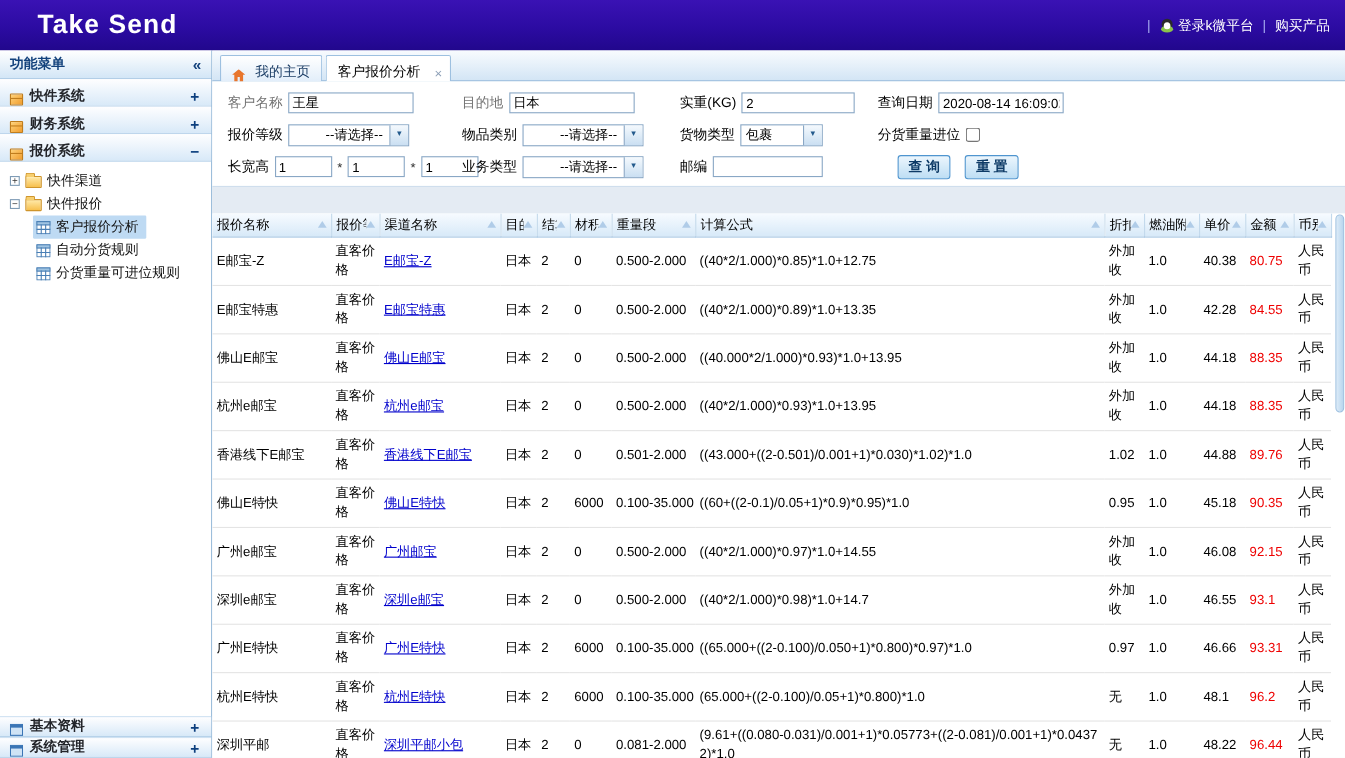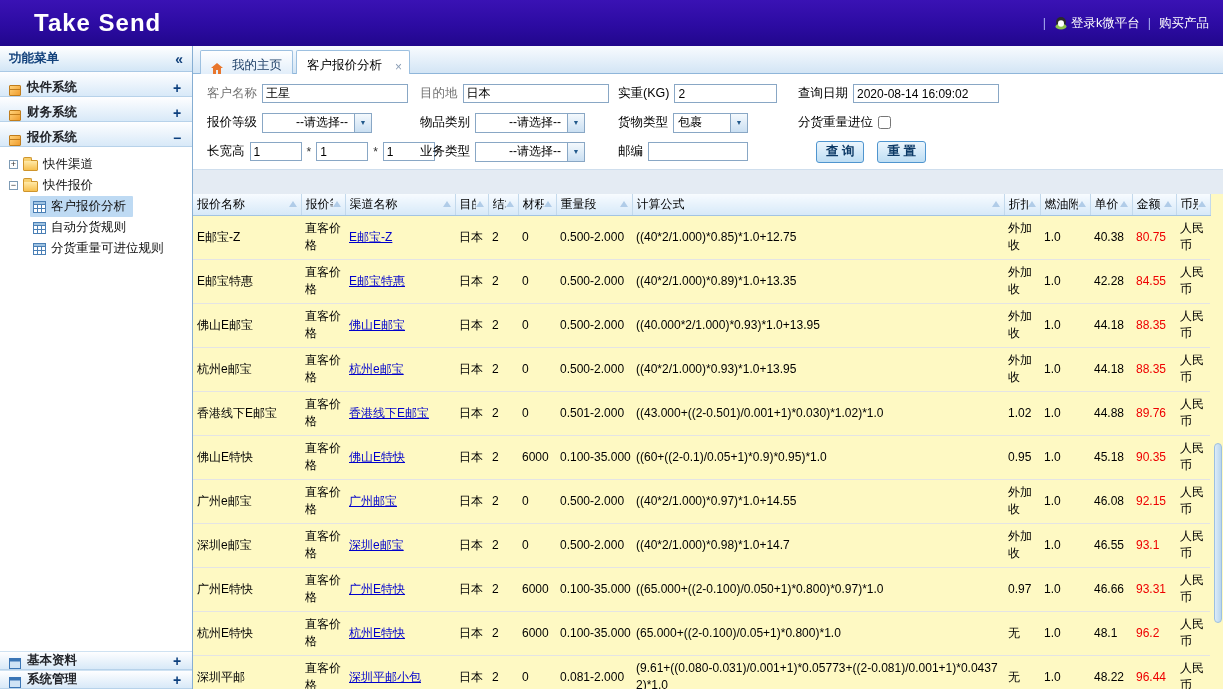--- a/index.html
+++ b/index.html
@@ -45,35 +45,35 @@
   .tab.active { background:#fff; color:#000; }
   .tab-close { color:#8a9db5; font-size:12px; margin:-8px -3px 0 4px; cursor:pointer; }
 
   
   .form-panel { background:#fff; padding:9px 0 7px 14px; border-bottom:1px solid #cfdeed; }
   .form-grid { display:grid; grid-template-columns:213px 198px 180px auto; row-gap:8px; align-items:center; }
   .fg { display:flex; align-items:center; gap:5px; height:21px; }
   .f-label { font-size:12.5px; white-space:nowrap; color:#000; }
   .f-label.blue { color:#737373; }
   input.f-input { height:19px; border:1px solid #89a7c5; font-size:12px; padding:0 3px; font-family:inherit; background:#fff; }
-  .w130 { width:146px; } .w103 { width:103px; } .w52 { width:52px; } .w100 { width:100px; }
+  .w130 { width:114px; } .w103 { width:103px; } .w52 { width:52px; } .w100 { width:100px; }
   .f-select { height:20px; border:1px solid #89a7c5; background:#fff; display:flex; align-items:stretch; font-size:12px; cursor:pointer; }
   .f-select .txt { flex:1; display:flex; align-items:center; padding-left:4px; overflow:hidden; white-space:nowrap; }
   .f-select .dd { width:17px; border-left:1px solid #89a7c5; background:linear-gradient(#f4f9fd,#cadff2); display:flex; align-items:center; justify-content:center; }
   .f-select .dd::after { content:"▼"; font-size:7px; color:#235a8c; }
   .sel110 { width:110px;padding-left:29px; } .sel75 { width:75px; }
   .star { font-size:12px; color:#333; }
   .chk { width:13px; height:13px; cursor:pointer; }
   .btns { display:flex; gap:13px;margin-left:18px; }
   .btn { height:22px; padding:0 9px; background:linear-gradient(#ecf6fd,#bedef4); border:1px solid #4f95cf; border-radius:3px; font-size:12.5px; font-weight:bold; color:#0d3a66; cursor:pointer; font-family:inherit; white-space:nowrap; }
 
   .gap-band { flex:0 0 24px; background:#e4ebf3; }
 
   
-  .table-zone { flex:1; min-height:0; display:flex; background:#fef9c3; overflow:hidden; align-items:center; }
+  .table-zone { flex:1; min-height:0; display:flex; background:#ffffff; overflow:hidden; align-items:flex-start; }
   table.grid { border-collapse:collapse; table-layout:fixed; width:1017px; flex:0 0 auto; align-self:flex-start; }
   th { background:linear-gradient(#f7fbff,#d7e9f8); border-right:1px solid #c3d9ec; border-bottom:1px solid #a3c4e2; height:21px; font-weight:normal; font-size:12px; padding:0 4px; text-align:left; overflow:hidden; white-space:nowrap; cursor:pointer; }
   .th-inner { display:flex; align-items:center; }
   .th-label { overflow:hidden; }
   .sort-icon { margin-left:auto; width:0; height:0; border-left:4px solid transparent; border-right:4px solid transparent; border-bottom:6px solid #b0cce8; flex:0 0 auto; }
   td { border-bottom:1px solid #e4e4e4; height:44px; font-size:12px; padding:1px 4px; vertical-align:middle; overflow:hidden; word-break:break-all; line-height:1.4; color:#000; }
   td a { color:#0000cc; text-decoration:underline; cursor:pointer; }
   .cell-amount { color:#ee0000; }
   .cell-range { word-break:normal; white-space:nowrap; }
   .col-0{width:108px}.col-1{width:44px}.col-2{width:110px}.col-3{width:33px}.col-4{width:30px}

